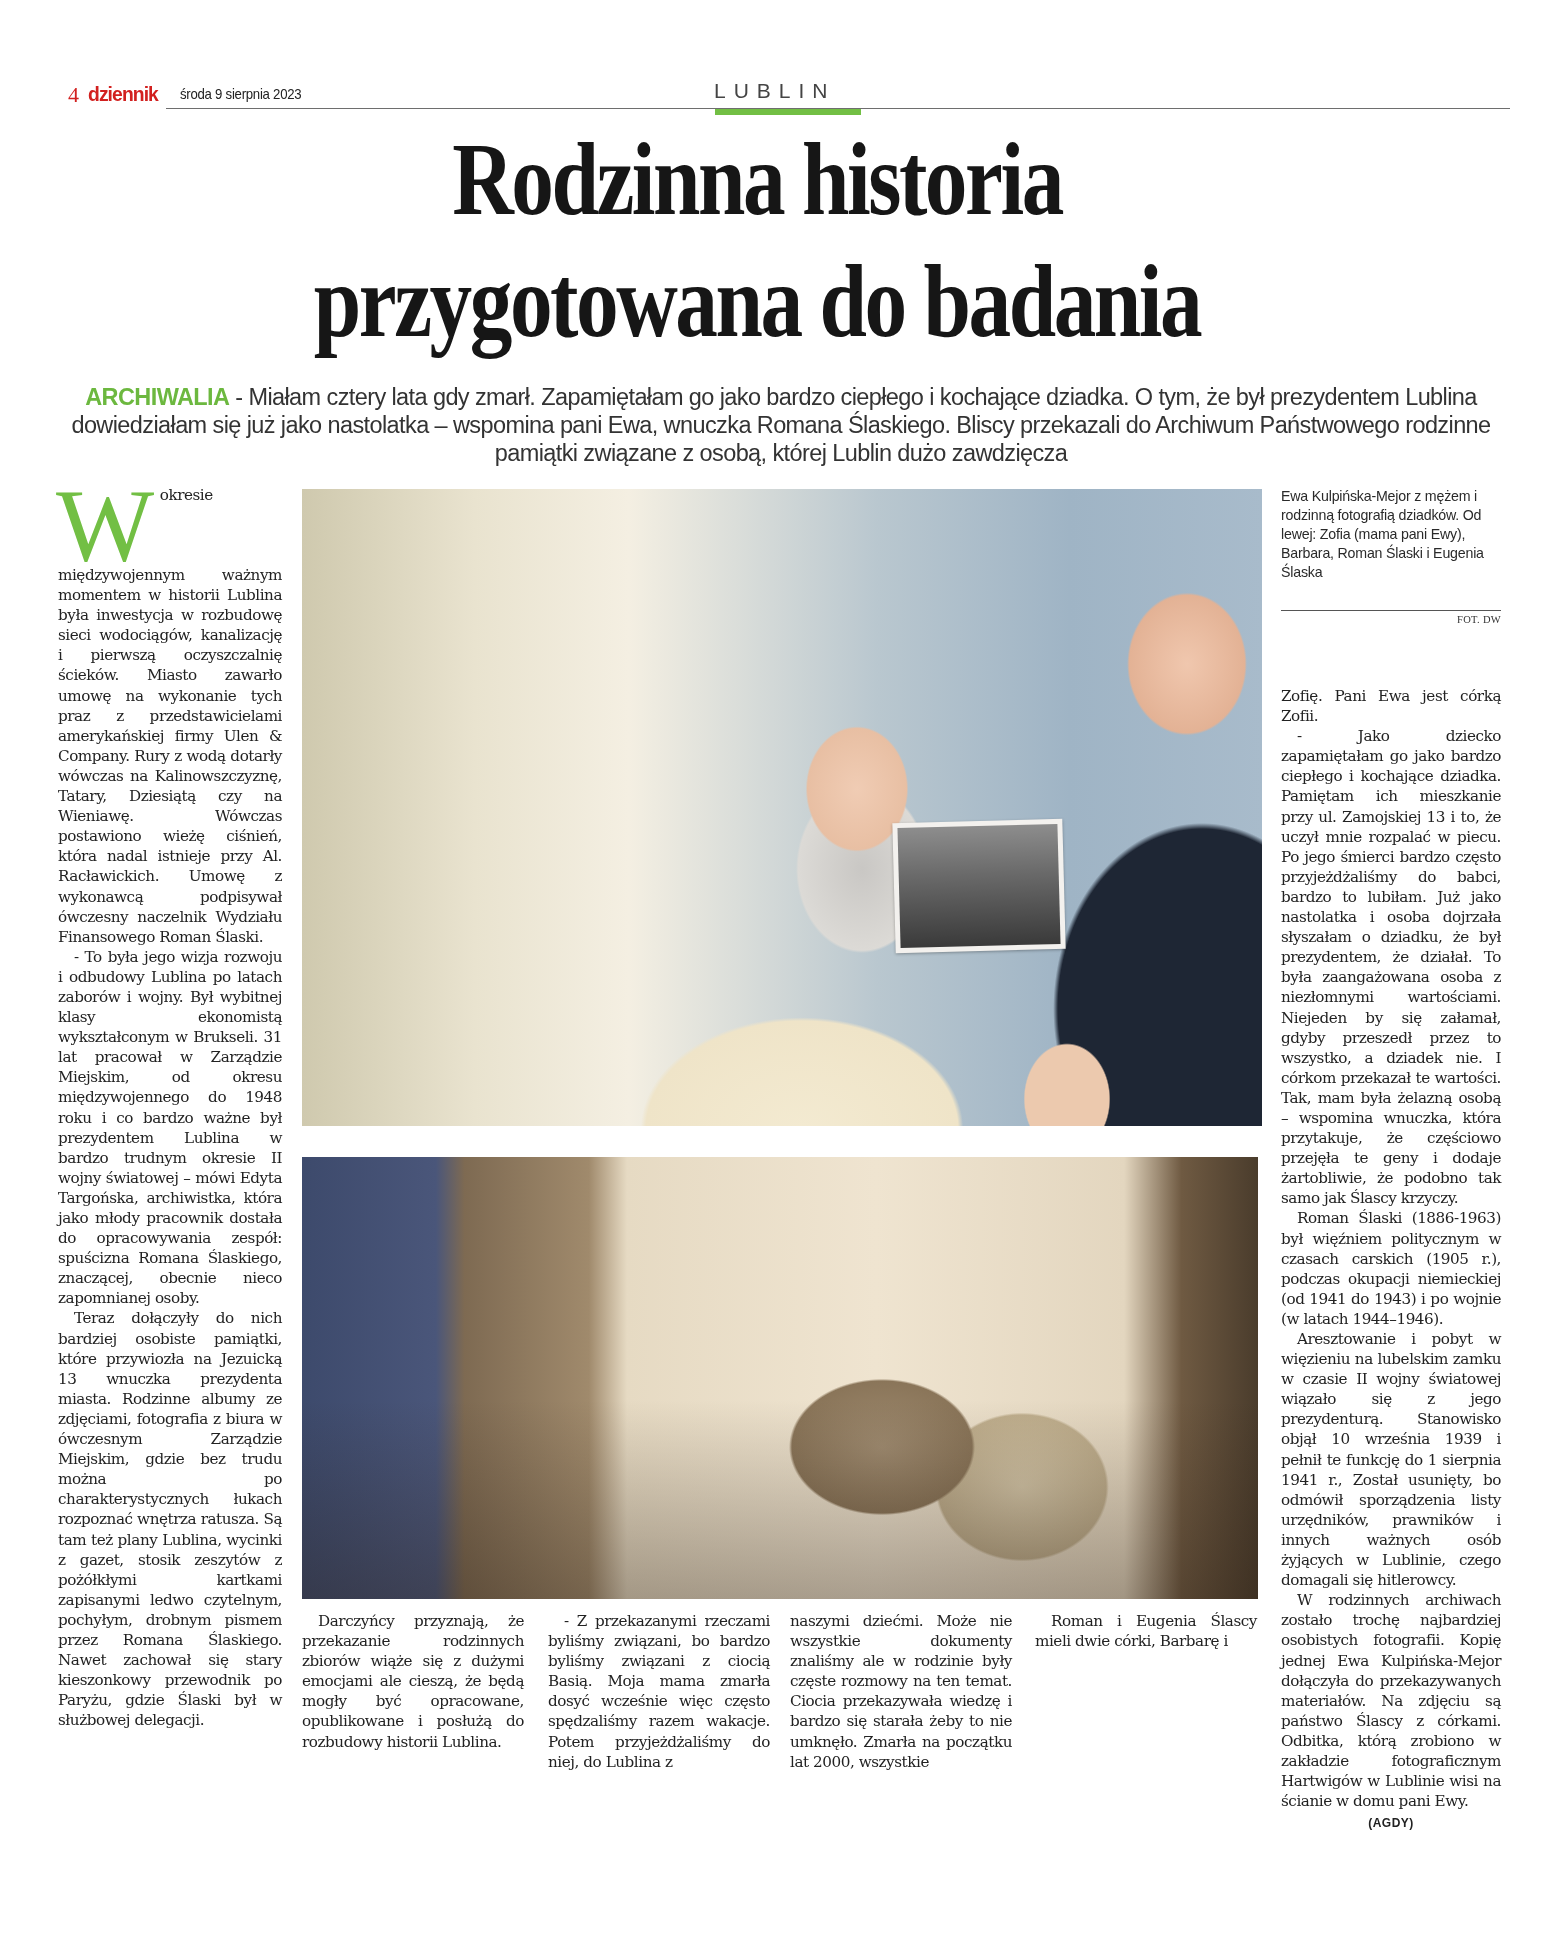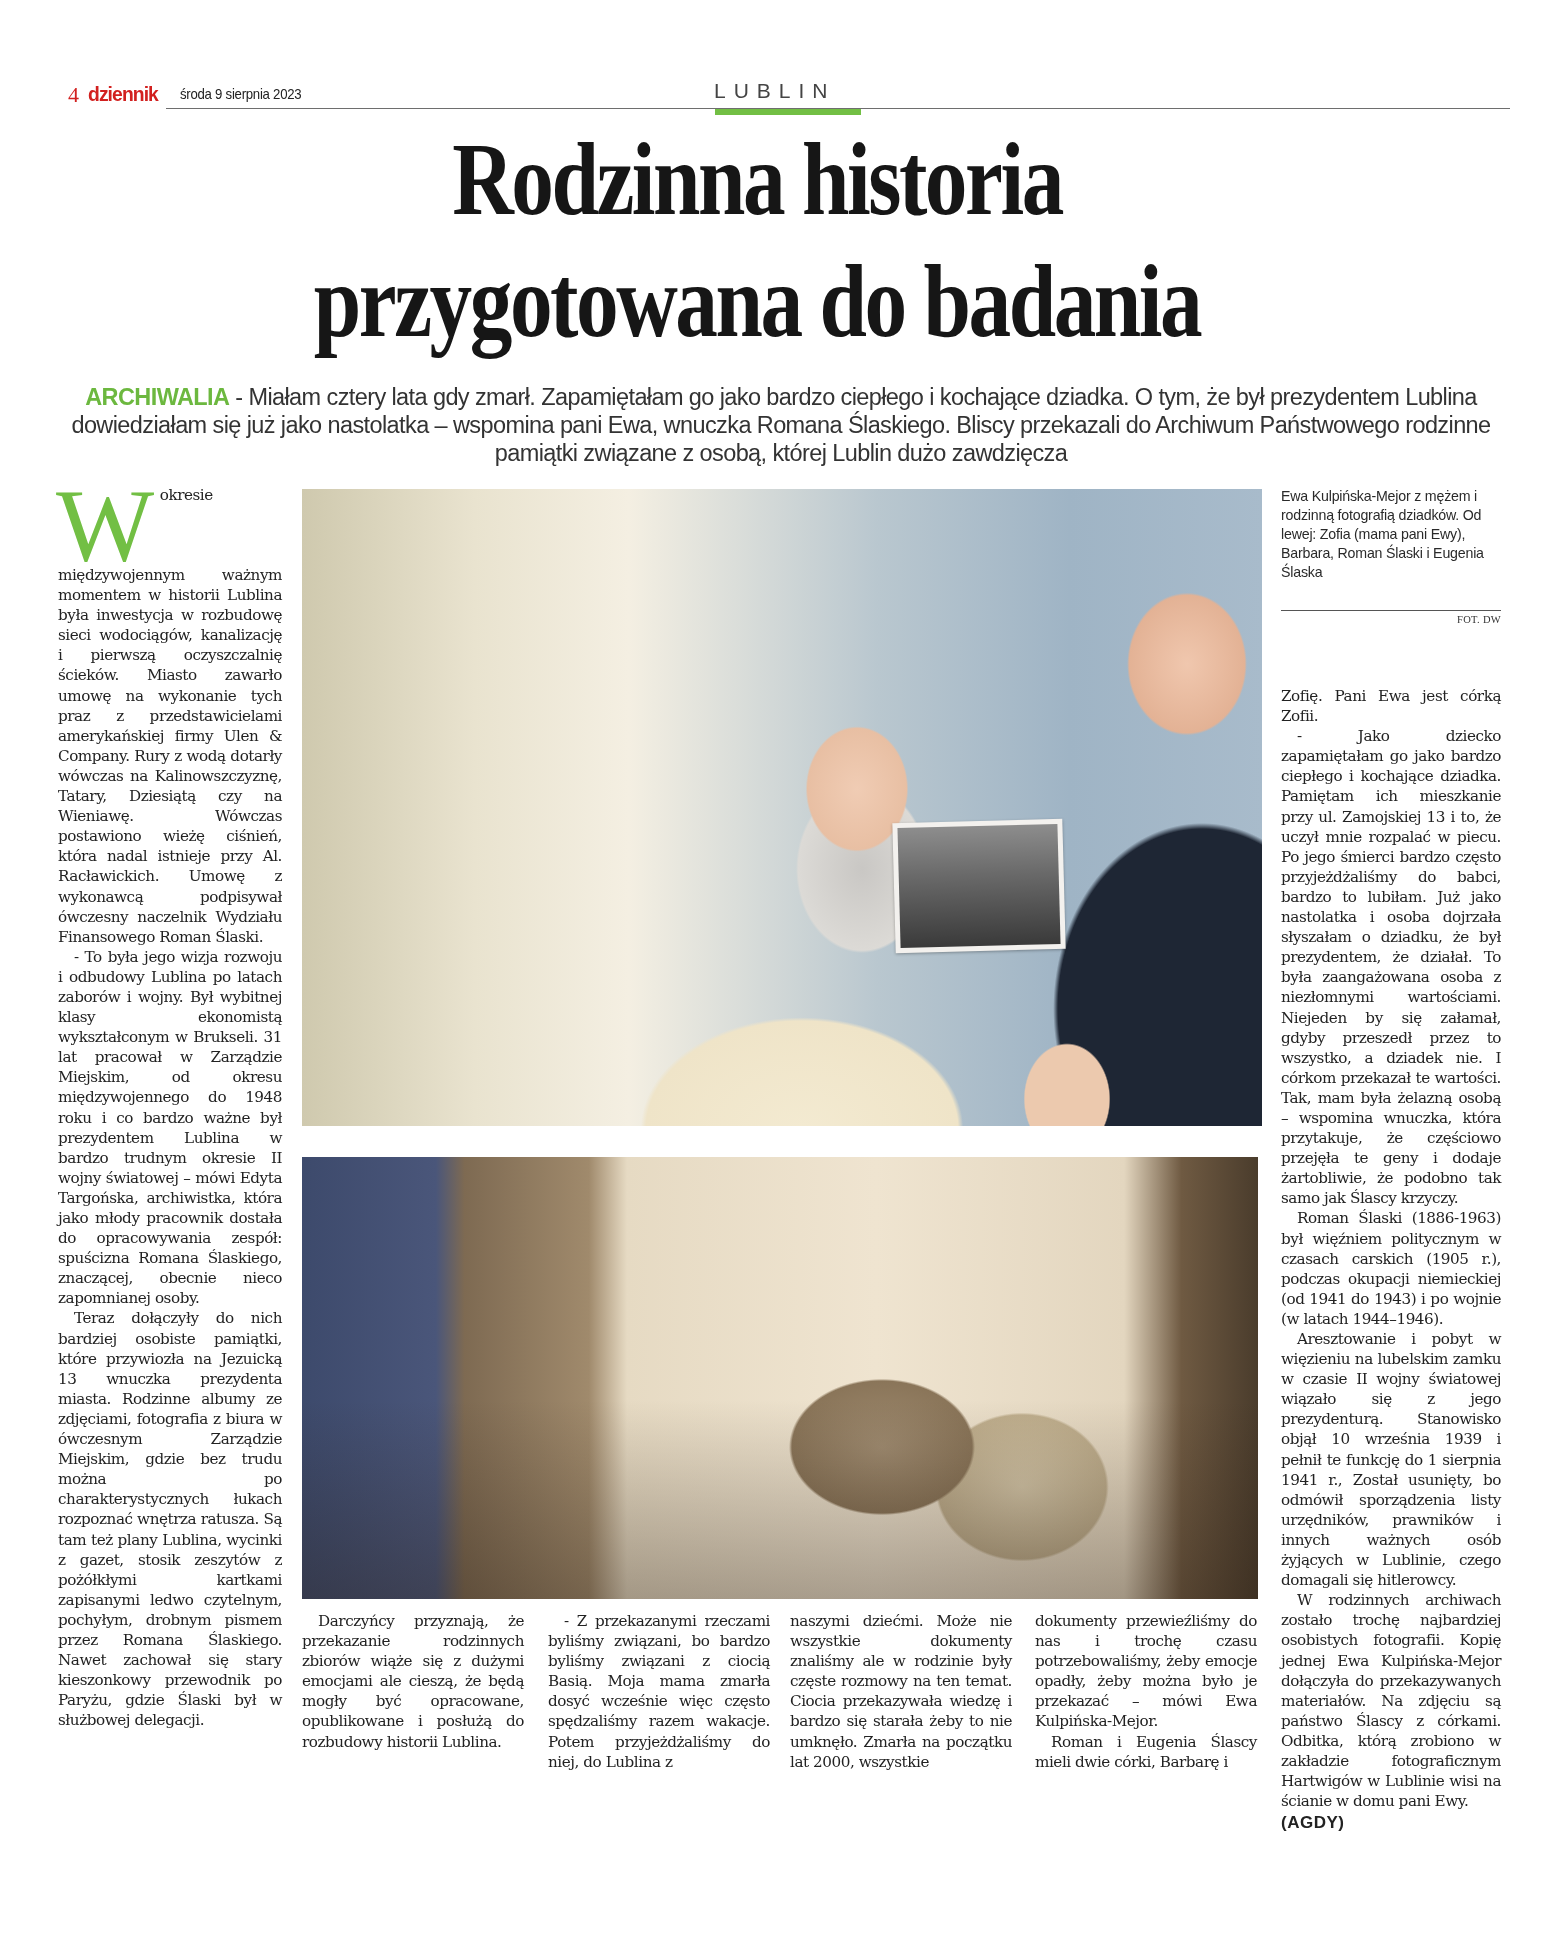--- a/index.html
+++ b/index.html
@@ -55,21 +55,21 @@
   .col p { text-indent: 0; }
   .col p.indent { text-indent: 16px; }
   .col-1 { left: 58px; top: 485px; width: 224px; }
   .col-2 { left: 302px; top: 1611px; width: 222px; }
   .col-3 { left: 548px; top: 1611px; width: 222px; }
   .col-4 { left: 790px; top: 1611px; width: 222px; }
   .col-5 { left: 1035px; top: 1611px; width: 222px; }
   .col-6 { left: 1281px; top: 686px; width: 220px; }
 
   .dropcap { float: left; font-family: "Liberation Serif", serif; color: #72bf44; font-size: 104px; line-height: 80px; margin: 0 6px 0 -2px; height: 80px; }
-  .byline { display: block; text-align: left; font-family: "Liberation Sans", sans-serif; font-weight: 700; font-size: 17px; letter-spacing: 0.5px; margin-top: 2px; }
+  .byline { display: block; text-align: center; font-family: "Liberation Sans", sans-serif; font-weight: 700; font-size: 12px; letter-spacing: 0.5px; margin-top: 2px; }
 </style>
 </head>
 <body>
 
 <header class="masthead">
   <span class="page-num">4</span>
   <span class="brand">dziennik</span>
   <span class="issue-date">środa 9 sierpnia 2023</span>
   <span class="section">LUBLIN</span>
   <div class="rule"></div>
@@ -104,21 +104,20 @@
 <div class="col col-2">
   <p class="indent">Darczyńcy przyznają, że przekazanie rodzinnych zbiorów wiąże się z dużymi emocjami ale cieszą, że będą mogły być opracowane, opublikowane i posłużą do rozbudowy historii Lublina.</p>
 </div>
 <div class="col col-3">
   <p class="indent">- Z przekazanymi rzeczami byliśmy związani, bo bardzo byliśmy związani z ciocią Basią. Moja mama zmarła dosyć wcześnie więc często spędzaliśmy razem wakacje. Potem przyjeżdżaliśmy do niej, do Lublina z</p>
 </div>
 <div class="col col-4">
   <p>naszymi dziećmi. Może nie wszystkie dokumenty znaliśmy ale w rodzinie były częste rozmowy na ten temat. Ciocia przekazywała wiedzę i bardzo się starała żeby to nie umknęło. Zmarła na początku lat 2000, wszystkie</p>
 </div>
 <div class="col col-5">
-  <p>dokumenty przewieźliśmy do nas i trochę czasu potrzebowaliśmy, żeby emocje opadły, żeby można było je przekazać – mówi Ewa Kulpińska-Mejor.</p>
   <p class="indent">Roman i Eugenia Ślascy mieli dwie córki, Barbarę i</p>
 </div>
 
 <div class="col col-6">
   <p>Zofię. Pani Ewa jest córką Zofii.</p>
   <p class="indent">- Jako dziecko zapamiętałam go jako bardzo ciepłego i kochające dziadka. Pamiętam ich mieszkanie przy ul. Zamojskiej 13 i to, że uczył mnie rozpalać w piecu. Po jego śmierci bardzo często przyjeżdżaliśmy do babci, bardzo to lubiłam. Już jako nastolatka i osoba dojrzała słyszałam o dziadku, że był prezydentem, że działał. To była zaangażowana osoba z niezłomnymi wartościami. Niejeden by się załamał, gdyby przeszedł przez to wszystko, a dziadek nie. I córkom przekazał te wartości. Tak, mam była żelazną osobą – wspomina wnuczka, która przytakuje, że częściowo przejęła te geny i dodaje żartobliwie, że podobno tak samo jak Ślascy krzyczy.</p>
   <p class="indent">Roman Ślaski (1886-1963) był więźniem politycznym w czasach carskich (1905 r.), podczas okupacji niemieckiej (od 1941 do 1943) i po wojnie (w latach 1944–1946).</p>
   <p class="indent">Aresztowanie i pobyt w więzieniu na lubelskim zamku w czasie II wojny światowej wiązało się z jego prezydenturą. Stanowisko objął 10 września 1939 i pełnił te funkcję do 1 sierpnia 1941 r., Został usunięty, bo odmówił sporządzenia listy urzędników, prawników i innych ważnych osób żyjących w Lublinie, czego domagali się hitlerowcy.</p>
   <p class="indent">W rodzinnych archiwach zostało trochę najbardziej osobistych fotografii. Kopię jednej Ewa Kulpińska-Mejor dołączyła do przekazywanych materiałów. Na zdjęciu są państwo Ślascy z córkami. Odbitka, którą zrobiono w zakładzie fotograficznym Hartwigów w Lublinie wisi na ścianie w domu pani Ewy.</p>
   <span class="byline">(AGDY)</span>

